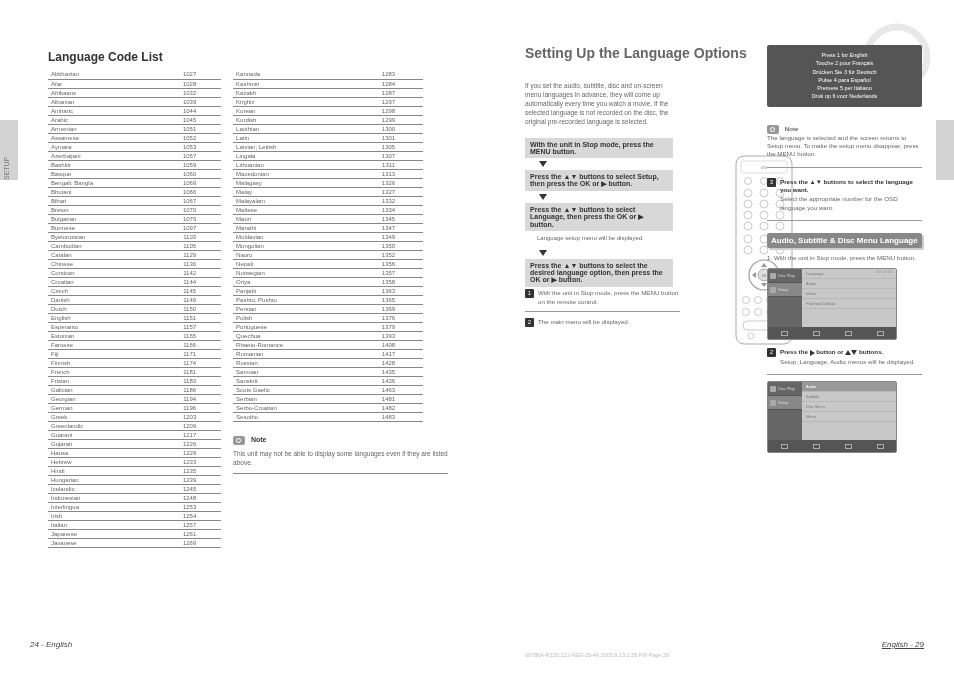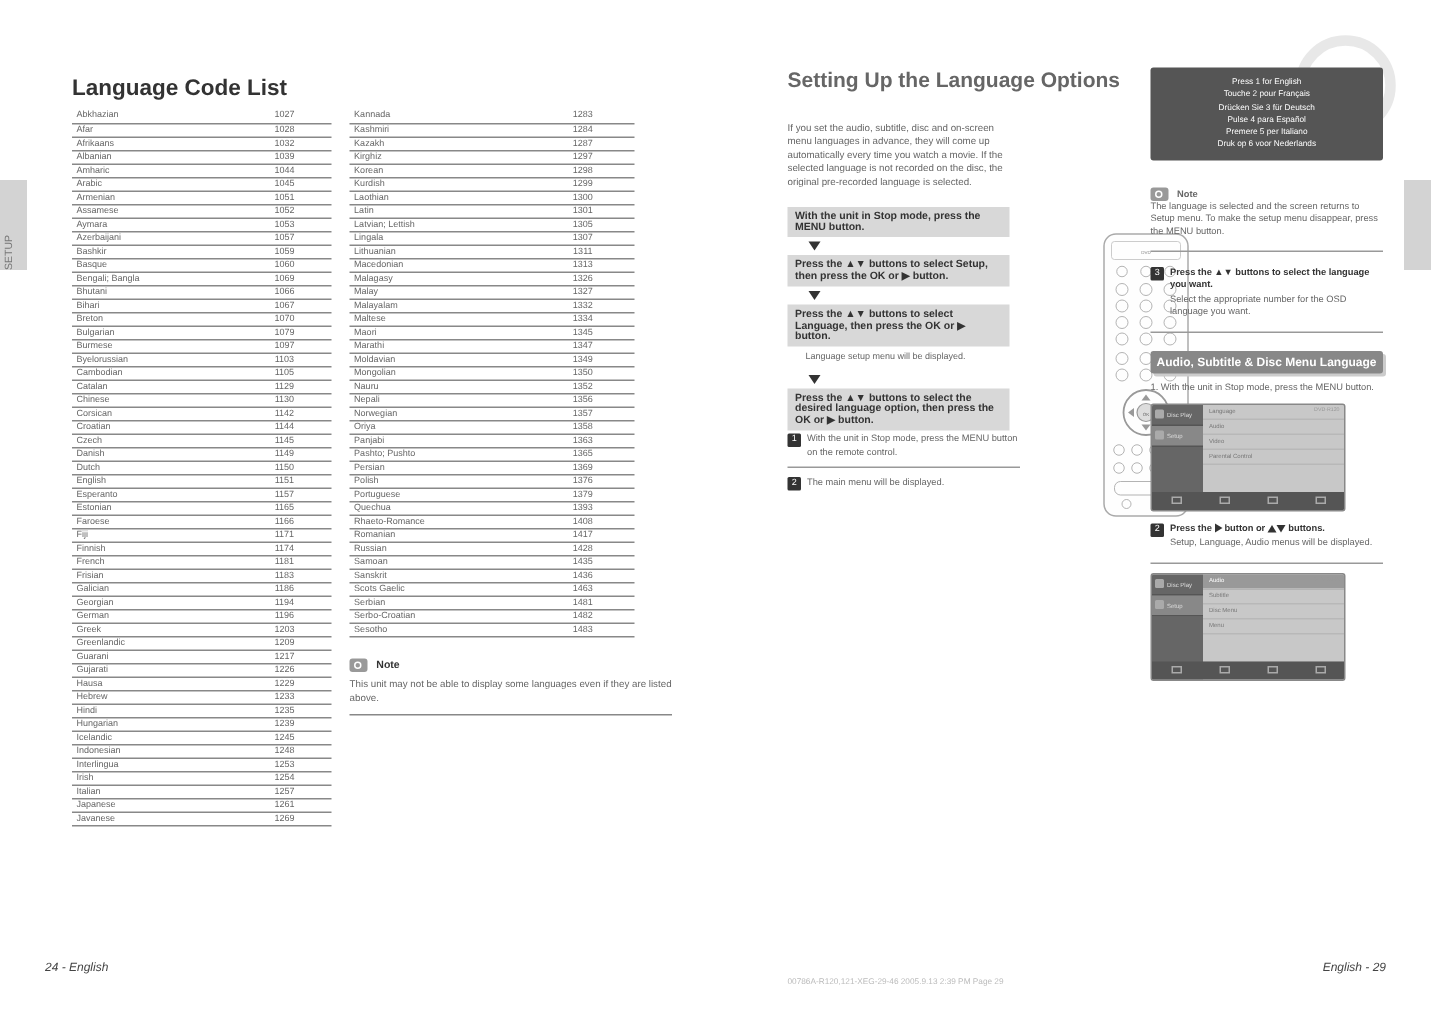--- a/index.html
+++ b/index.html
@@ -7,25 +7,25 @@
 .spread { display:flex; width:954px; height:675px; }
 .page { width:477px; height:675px; position:relative; }
 
 
 .tab-left { position:absolute; left:0; top:120px; width:18px; height:60px; background:#d3d3d3; }
 .tab-label { position:absolute; left:3px; top:180px; transform:rotate(-90deg); transform-origin:left top; font-size:7px; color:#777; white-space:nowrap; }
 .tab-right { position:absolute; right:0; top:120px; width:18px; height:60px; background:#d3d3d3; }
 
 
 .pgnum-left { position:absolute; left:30px; top:640px; font-size:8px; color:#444; font-style:italic; }
-.pgnum-right { position:absolute; right:30px; top:640px; font-size:8px; color:#444; font-style:italic; }
+.pgnum-right { position:absolute; right:30px; top:640px; font-size:8px; color:#444; font-style:italic;text-decoration:underline; }
 
 
 .left-content { position:absolute; left:48px; top:50px; width:400px; }
-.table-heading { font-size:15px; font-weight:bold; margin-bottom:6px; color:#333; }
+.table-heading { font-size:12px; font-weight:bold; margin-bottom:6px; color:#333; }
 table.lang { border-collapse:collapse; width:190px; font-size:6px; }
 table.lang td { border-bottom:1px solid #888; padding:1px 3px; height:9px; }
 table.lang td:first-child { width:42px; color:#666; }
 table.lang td:nth-child(2) { width:24px; text-align:center; color:#666; }
 .tables-row { display:flex; gap:12px; }
 .note-block { margin-top:14px; }
 .note-icon { display:inline-block; width:12px; height:9px; background:#999; border-radius:2px; margin-right:4px; vertical-align:middle; position:relative; }
 .note-icon:before { content:''; position:absolute; left:3px; top:2px; width:3px; height:3px; border:1px solid #fff; border-radius:50%; }
 .note-title { font-size:7px; font-weight:bold; }
 .note-text { font-size:6.5px; margin-top:4px; line-height:1.4; color:#666; border-bottom:1px solid #888; padding-bottom:6px; }

